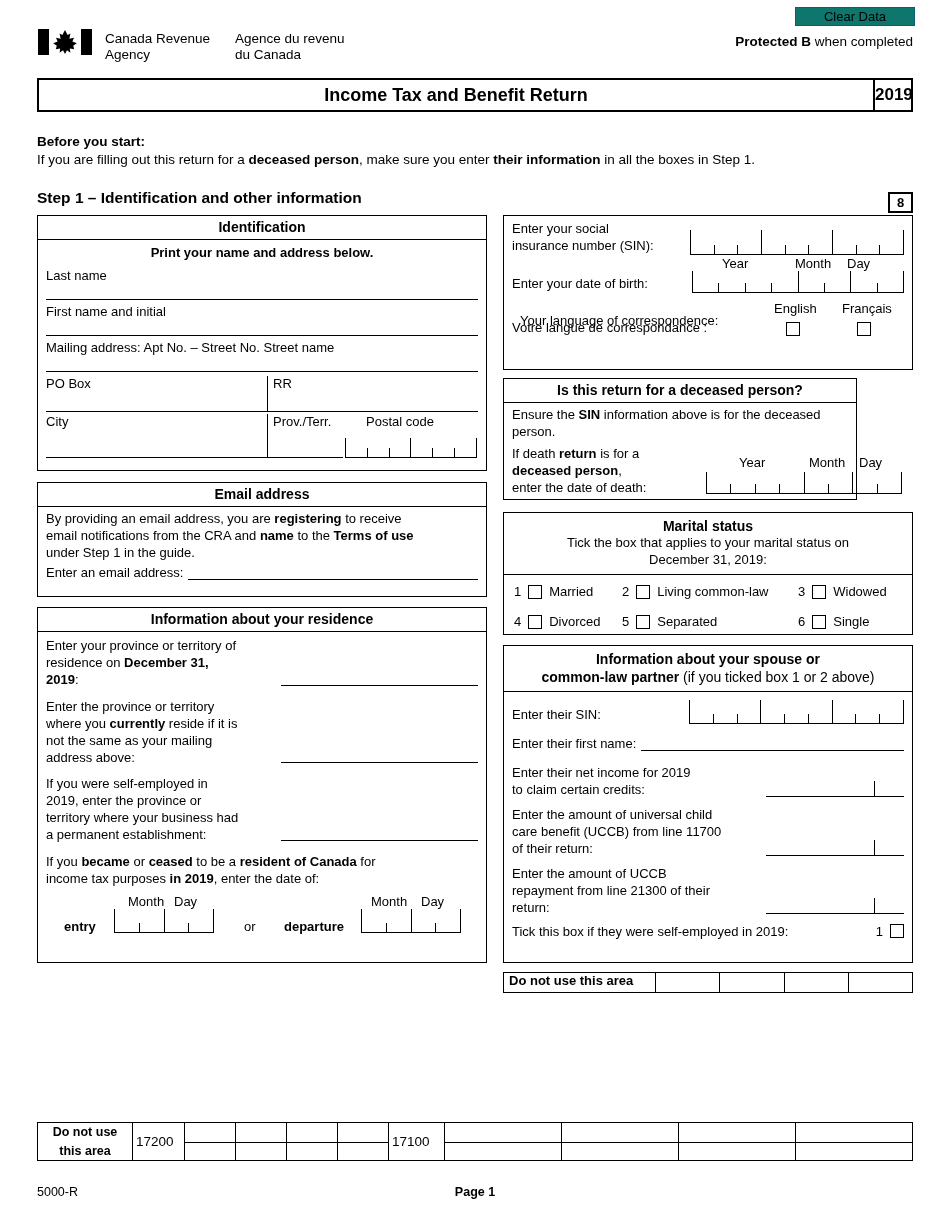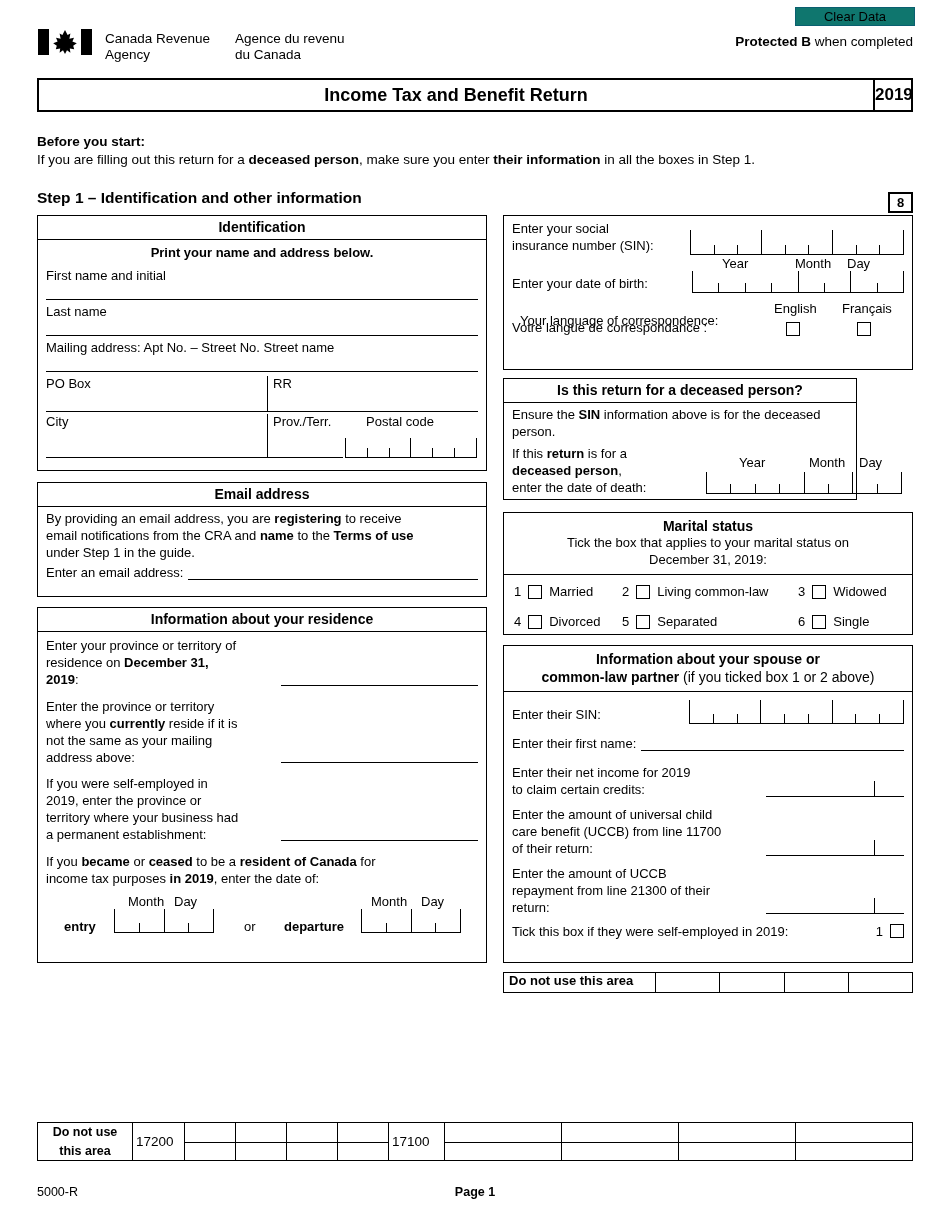--- a/index.html
+++ b/index.html
@@ -189,25 +189,25 @@
   </div>
 
   <div class="step1-h">Step 1 – Identification and other information</div>
   <div class="step1-code">8</div>
 
   <div class="fbox" id="ident">
     <div class="hdr">Identification</div>
     <div class="bd">
       <div class="pn">Print your name and address below.</div>
       <div class="fld">
+        <div>Last name</div>
+        <div class="ln"></div>
+      </div>
+      <div class="fld">
         <div>First name and initial</div>
-        <div class="ln"></div>
-      </div>
-      <div class="fld">
-        <div>Last name</div>
         <div class="ln"></div>
       </div>
       <div class="fld">
         <div>Mailing address: Apt No. – Street No. Street name</div>
         <div class="ln"></div>
       </div>
       <div class="porow">
         <div class="po">
           <span>PO Box</span>
         </div>
@@ -350,21 +350,21 @@
         <span class="cb cbfr"></span>
       </div>
     </div>
   </div>
 
   <div class="fbox" id="deceased">
     <div class="hdr">Is this return for a deceased person?</div>
     <div class="bd">
       <div><span>Ensure the </span><span style="font-weight: bold;">SIN</span><span> information above is for the deceased person.</span></div>
       <div class="p2row">
-        <div class="p2t pre"><span>If this </span><span style="font-weight: bold;">return</span><span> is for a
+        <div class="p2t pre"><span>If death </span><span style="font-weight: bold;">return</span><span> is for a
 </span><span style="font-weight: bold;">deceased person</span><span>,
 enter the date of death:</span></div>
         <div class="dright">
           <span class="ymdl" style="left:35px;">Year</span>
           <span class="ymdl" style="left:105px;">Month</span>
           <span class="ymdl" style="left:155px;">Day</span>
           <div class="comb comb-death">
             <i class="t"></i>
               <i></i>
               <i></i>

